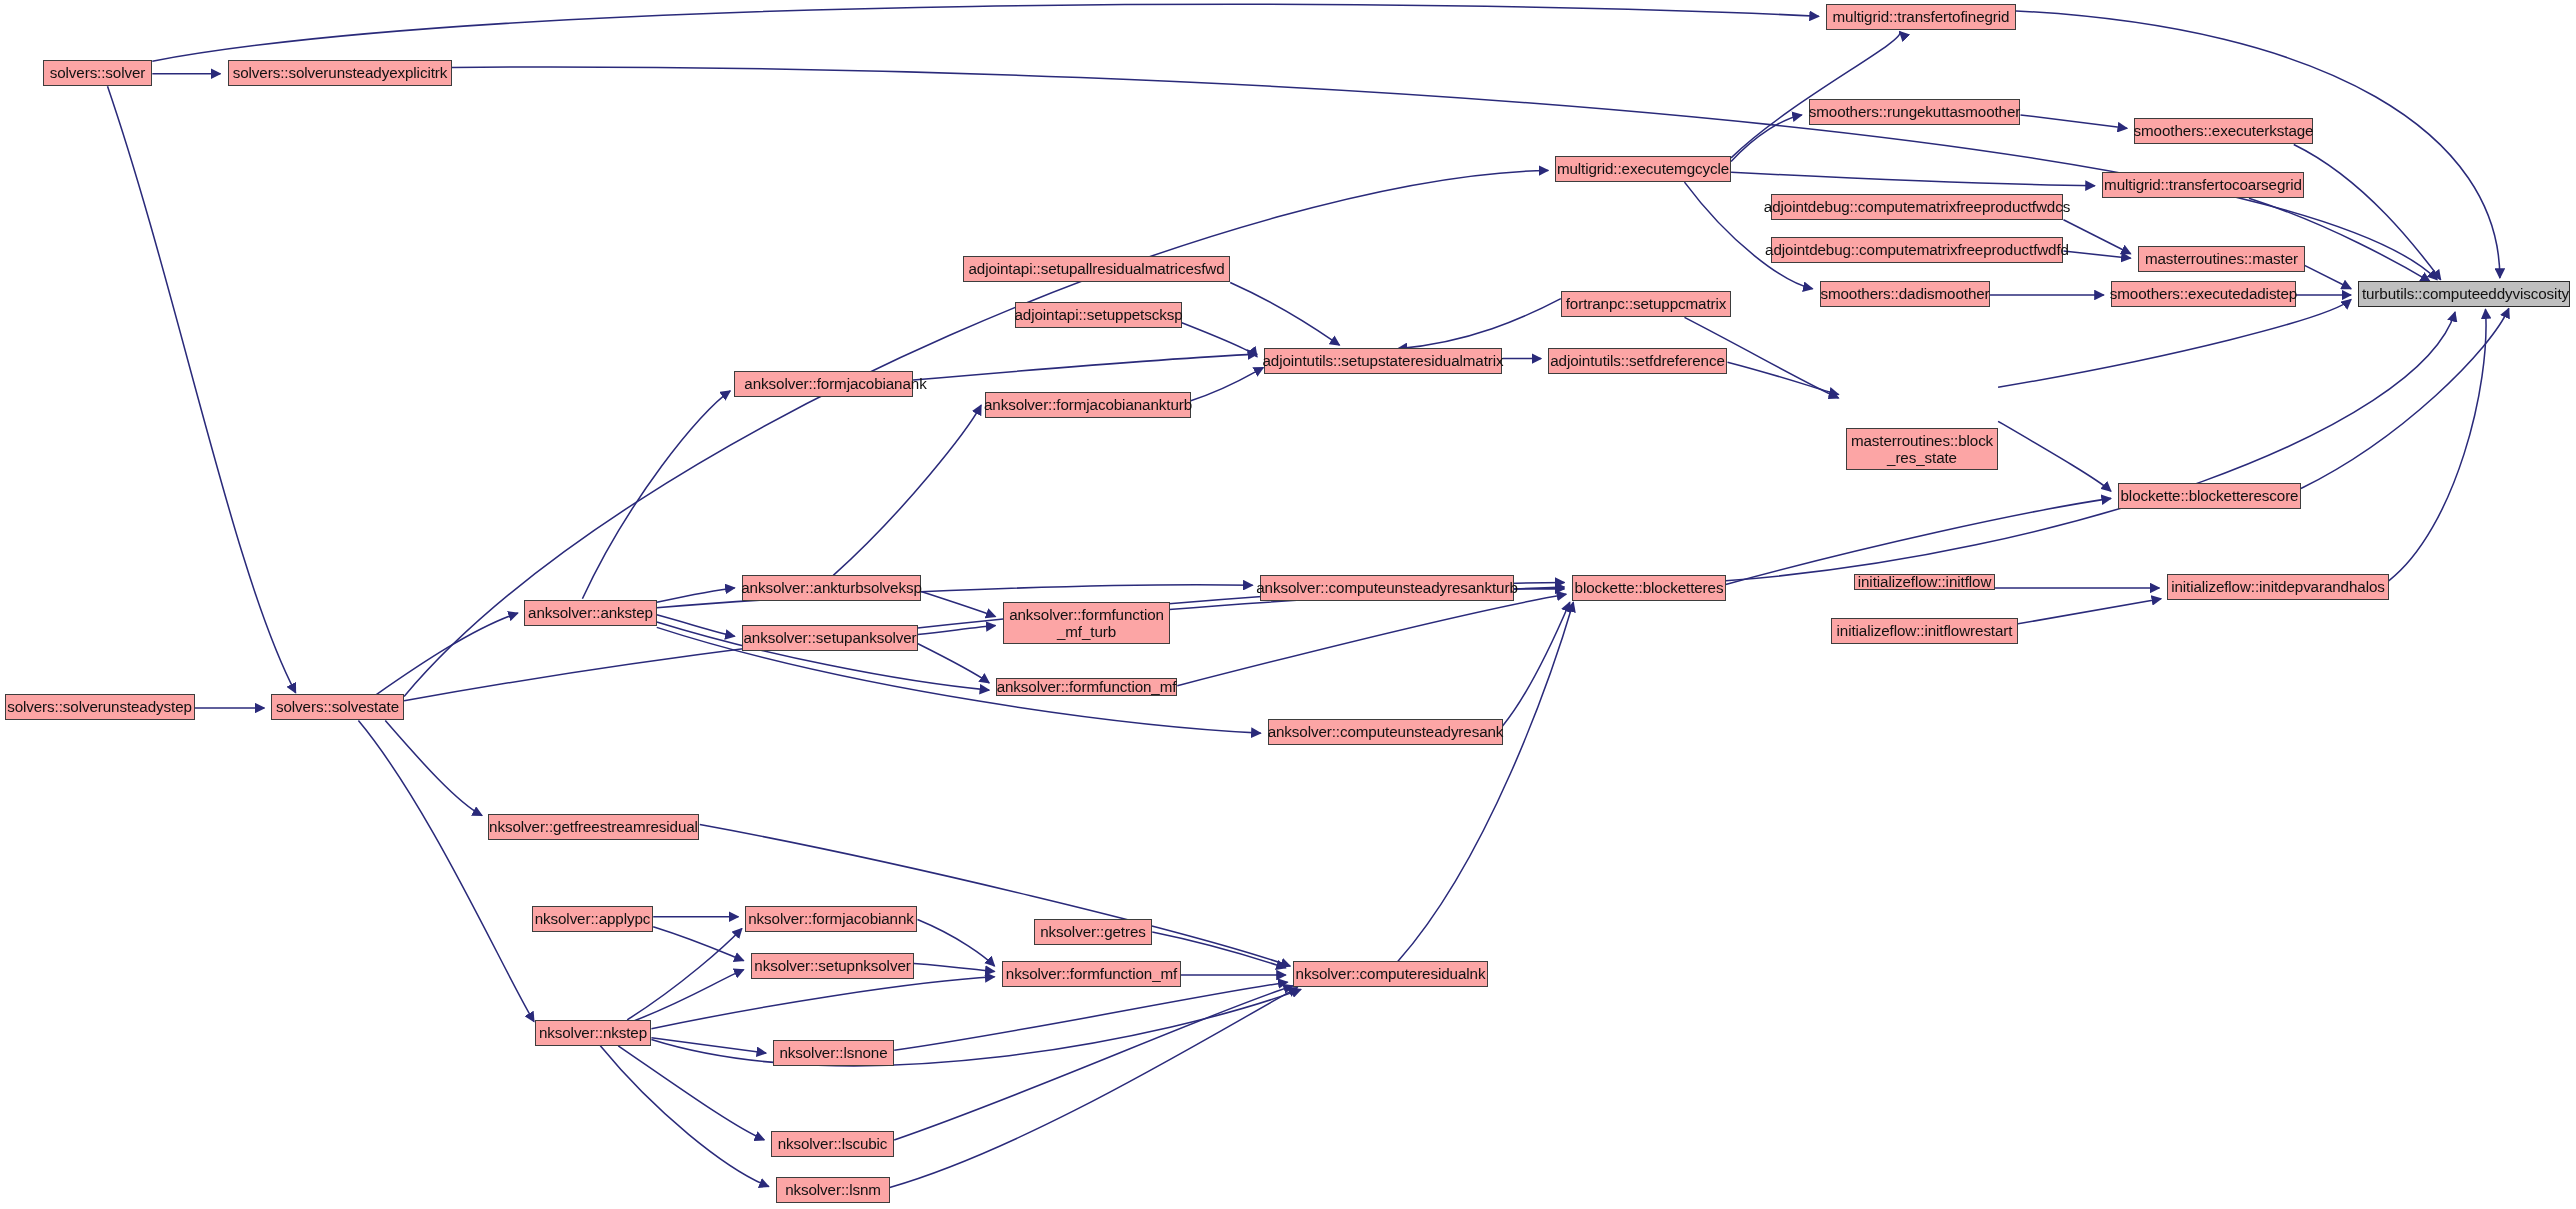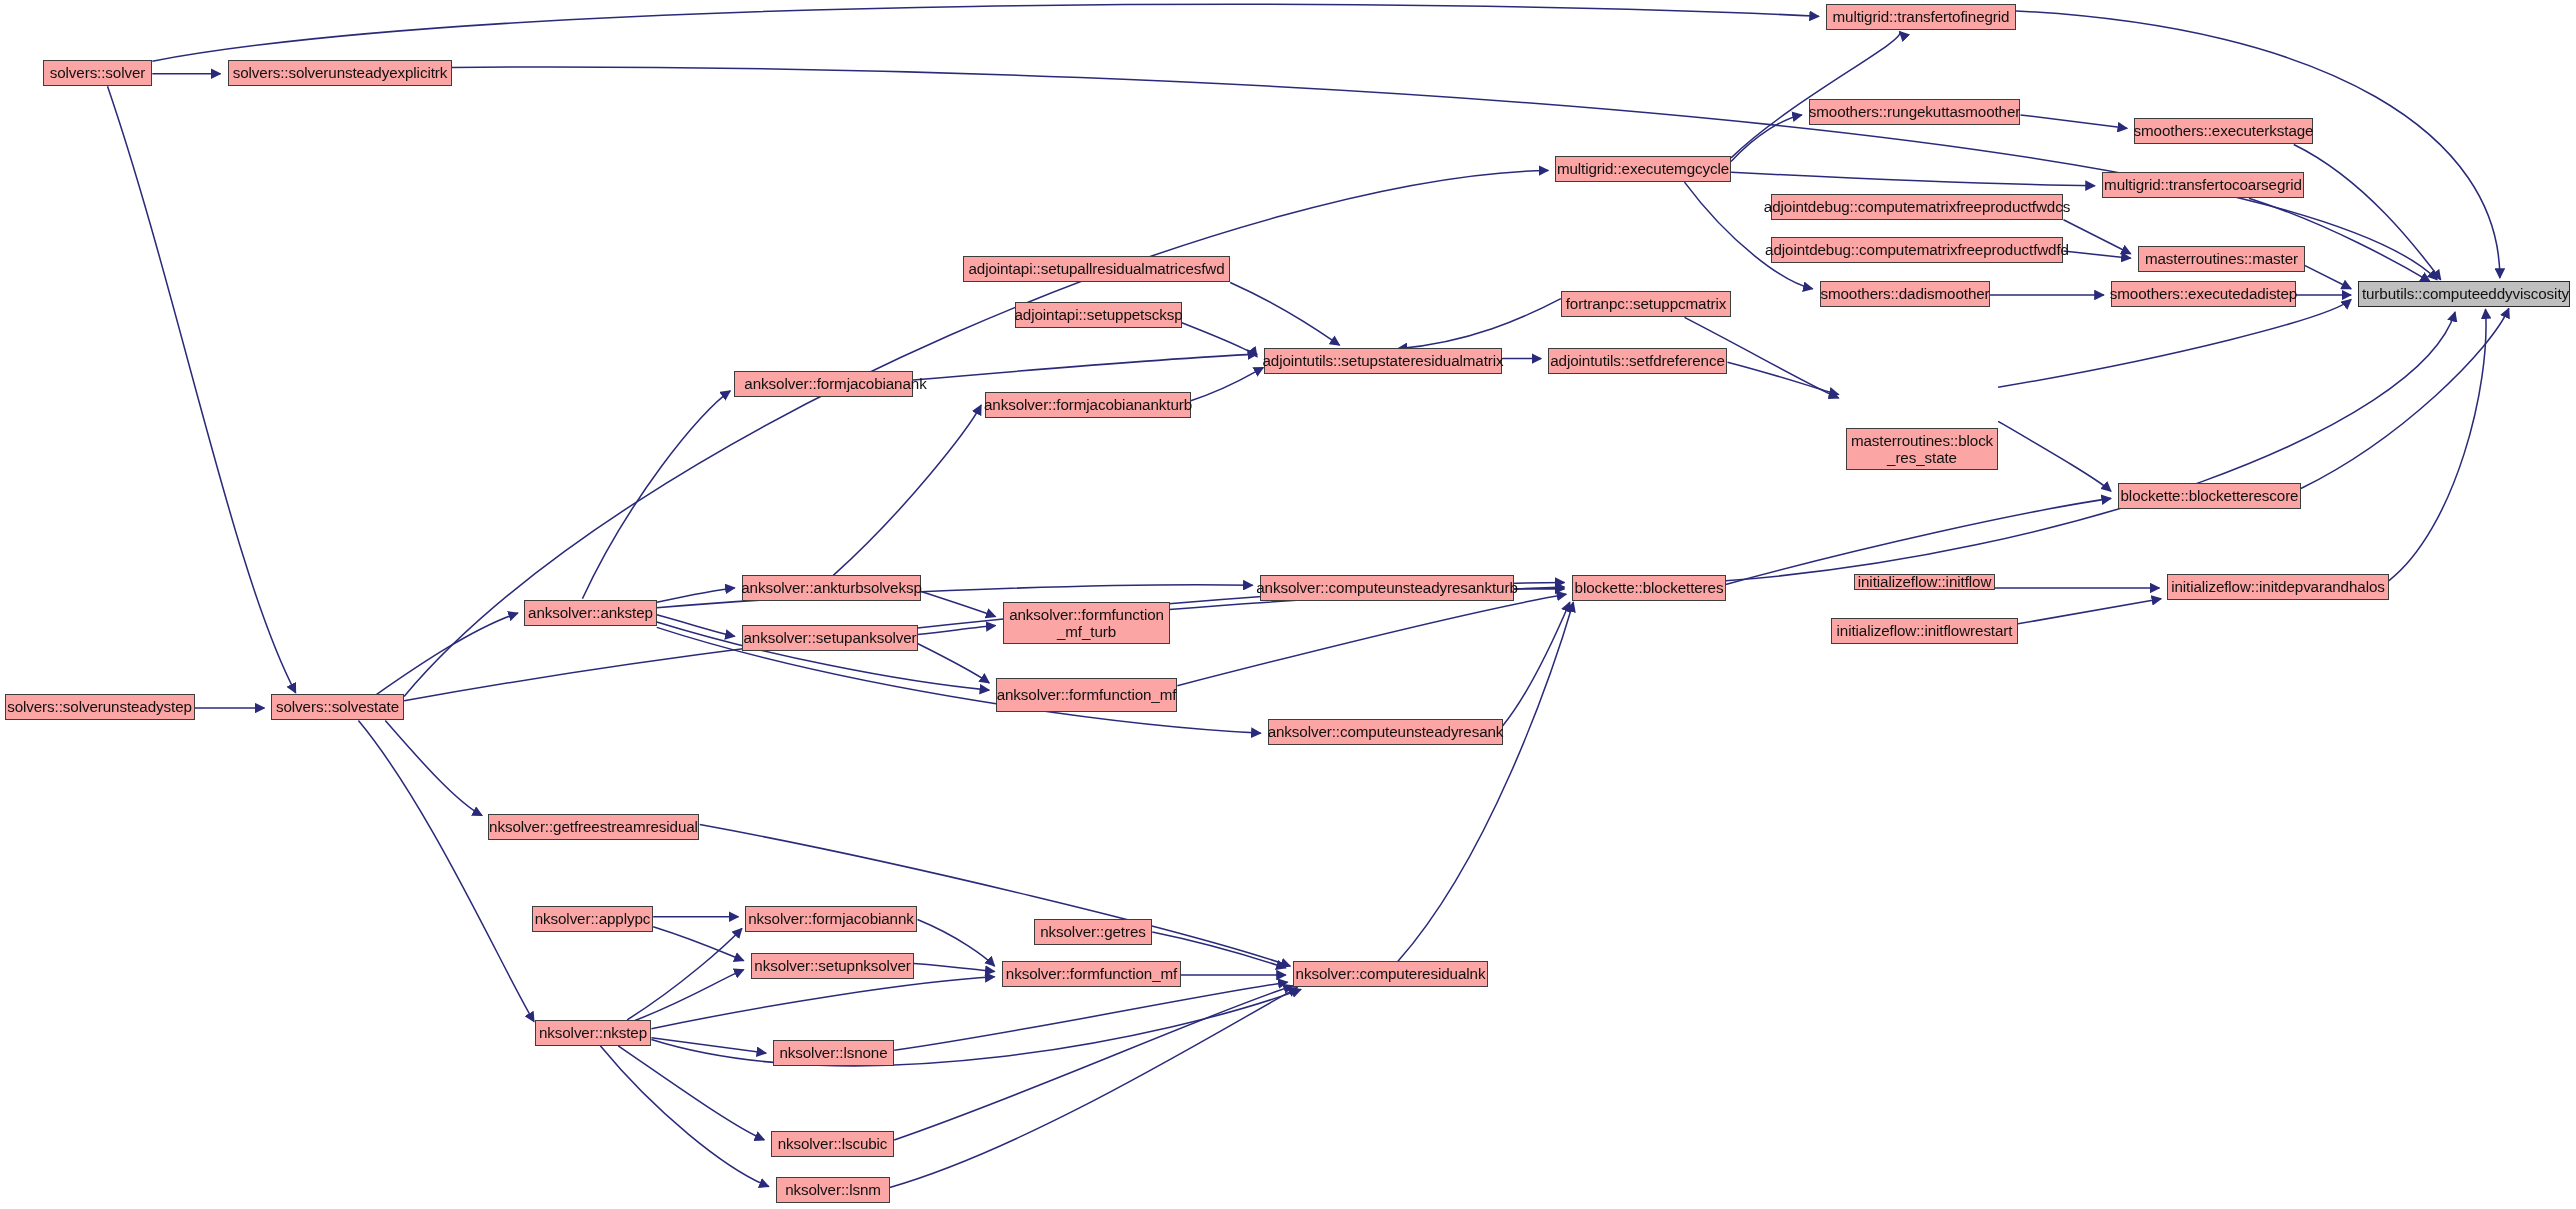--- a/index.html
+++ b/index.html
@@ -153,21 +153,21 @@
       <div class="node" style="left: 524px; top: 600px; width: 133px; height: 26px;"><span class="lbl">anksolver::ankstep</span></div>
       <div class="node" style="left: 742px; top: 575px; width: 179px; height: 26px;"><span class="lbl">anksolver::ankturbsolveksp</span></div>
       <div class="node" style="left: 1260px; top: 575px; width: 254px; height: 26px;"><span class="lbl">anksolver::computeunsteadyresankturb</span></div>
       <div class="node" style="left: 1572px; top: 575px; width: 154px; height: 26px;"><span class="lbl">blockette::blocketteres</span></div>
       <div class="node" style="left: 1854px; top: 574px; width: 141px; height: 16px;"><span class="lbl">initializeflow::initflow</span></div>
       <div class="node" style="left: 2167px; top: 574px; width: 222px; height: 26px;"><span class="lbl">initializeflow::initdepvarandhalos</span></div>
       <div class="node" style="left: 742px; top: 625px; width: 176px; height: 26px;"><span class="lbl">anksolver::setupanksolver</span></div>
       <div class="node" style="left: 1003px; top: 602px; width: 167px; height: 42px;"><span class="lbl">anksolver::formfunction
 _mf_turb</span></div>
       <div class="node" style="left: 1831px; top: 618px; width: 187px; height: 26px; justify-content: center;"><span class="lbl">initializeflow::initflowrestart</span></div>
-      <div class="node" style="left: 996px; top: 678px; width: 181px; height: 34px;"><span class="lbl">anksolver::formfunction_mf</span></div>
+      <div class="node" style="left: 996px; top: 678px; width: 181px; height: 18px;"><span class="lbl">anksolver::formfunction_mf</span></div>
       <div class="node" style="left: 1268px; top: 719px; width: 235px; height: 26px;"><span class="lbl">anksolver::computeunsteadyresank</span></div>
       <div class="node" style="left: 4.5px; top: 694px; width: 190px; height: 26px;"><span class="lbl">solvers::solverunsteadystep</span></div>
       <div class="node" style="left: 271px; top: 694px; width: 133px; height: 26px;"><span class="lbl">solvers::solvestate</span></div>
       <div class="node" style="left: 488px; top: 814px; width: 211px; height: 26px;"><span class="lbl">nksolver::getfreestreamresidual</span></div>
       <div class="node" style="left: 532px; top: 906px; width: 121px; height: 26px;"><span class="lbl">nksolver::applypc</span></div>
       <div class="node" style="left: 745px; top: 906px; width: 172px; height: 26px;"><span class="lbl">nksolver::formjacobiannk</span></div>
       <div class="node" style="left: 1034px; top: 919px; width: 118px; height: 26px;"><span class="lbl">nksolver::getres</span></div>
       <div class="node" style="left: 751px; top: 953px; width: 163px; height: 26px;"><span class="lbl">nksolver::setupnksolver</span></div>
       <div class="node" style="left: 1002px; top: 961px; width: 179px; height: 26px;"><span class="lbl">nksolver::formfunction_mf</span></div>
       <div class="node" style="left: 1293px; top: 961px; width: 195px; height: 26px;"><span class="lbl">nksolver::computeresidualnk</span></div>

